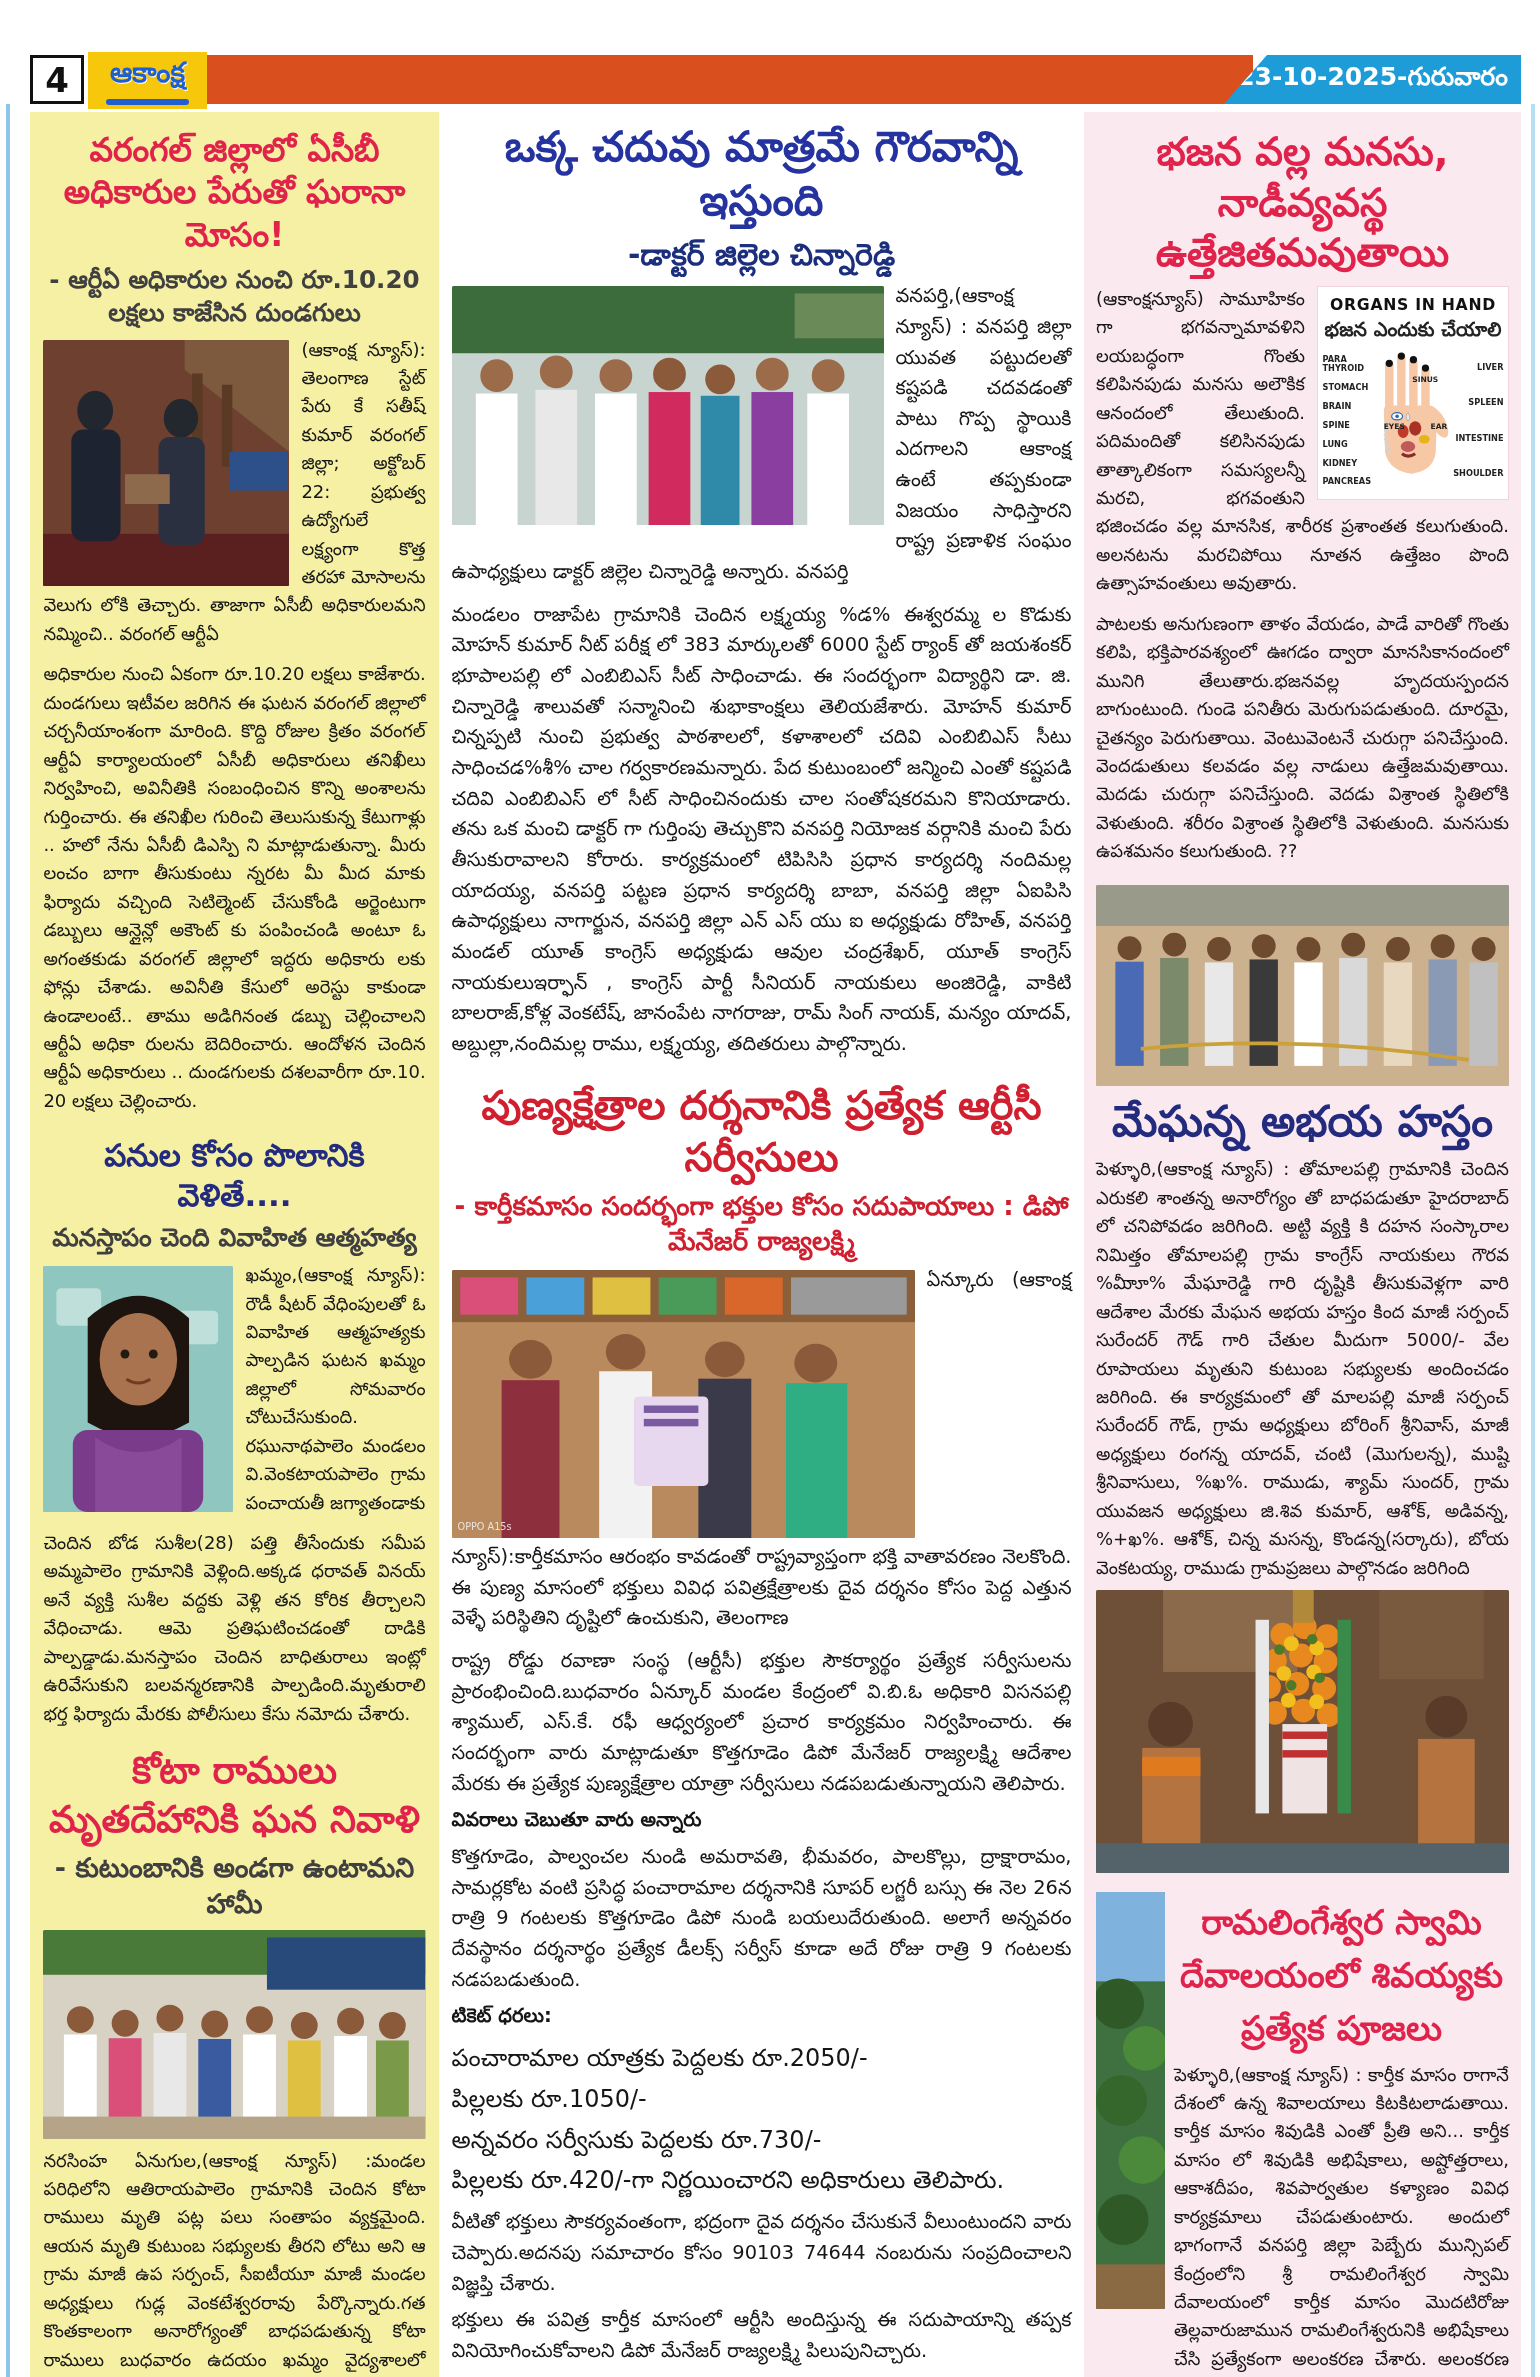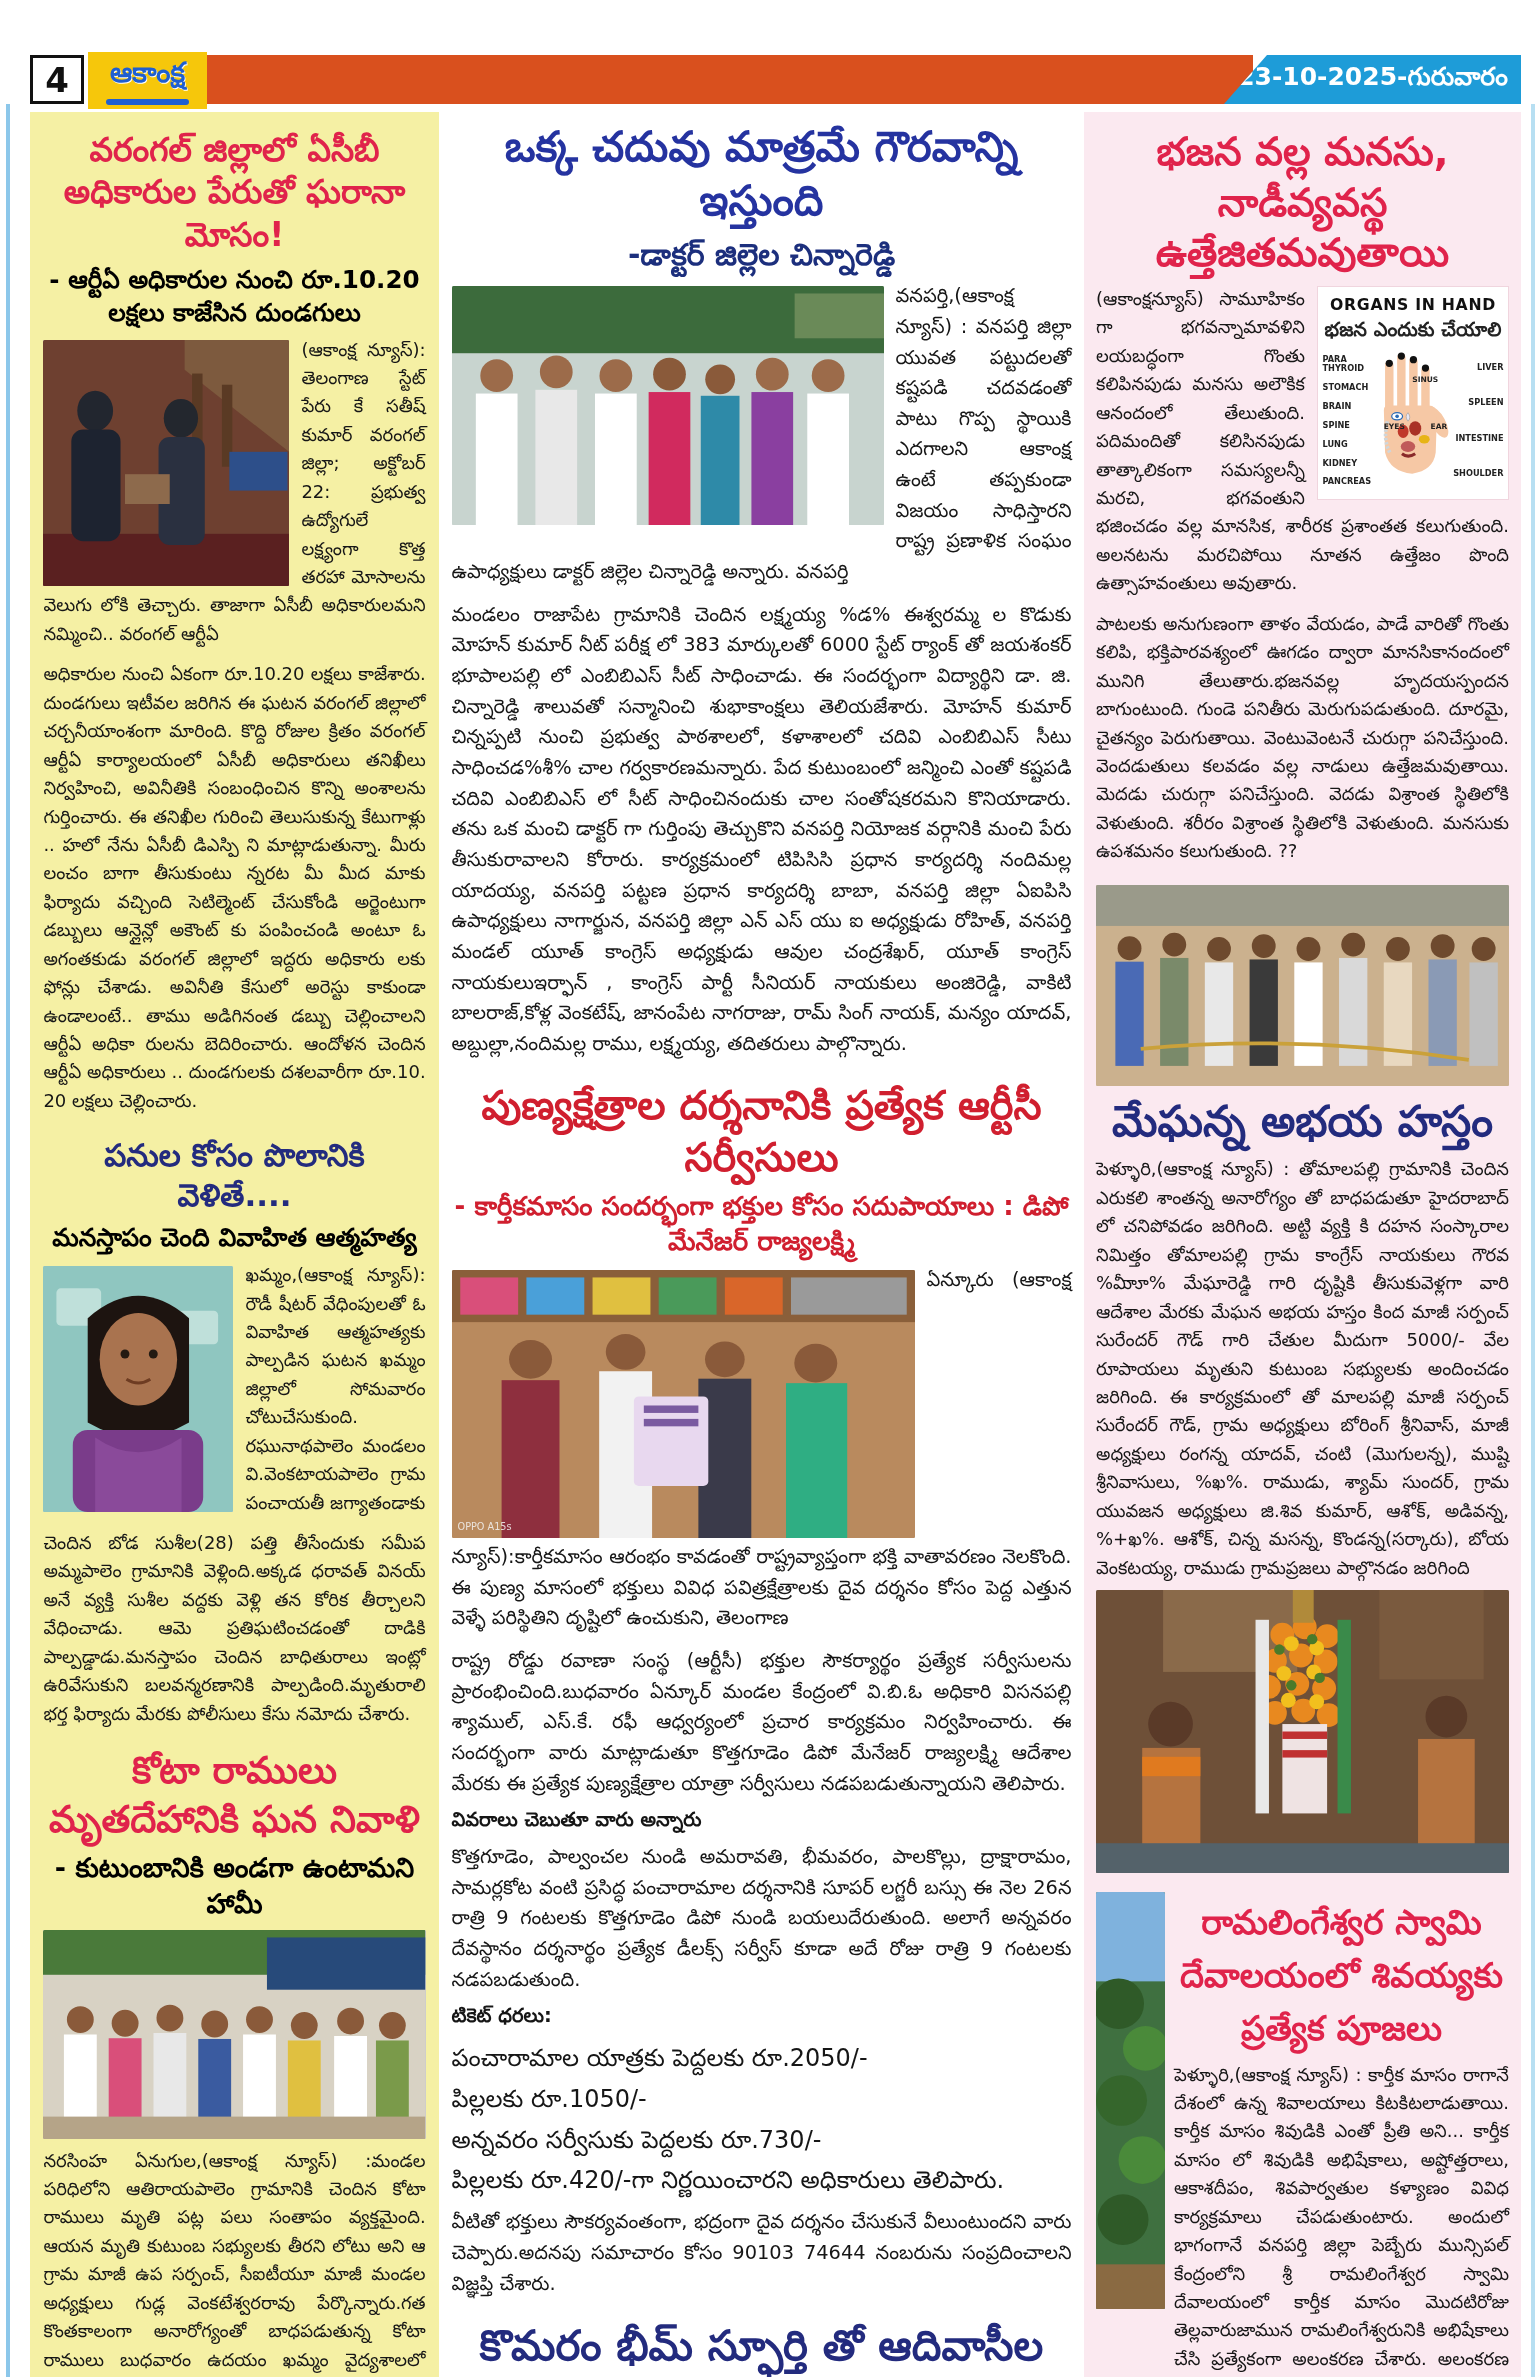--- a/index.html
+++ b/index.html
@@ -24,21 +24,21 @@
 
   
   .col{position:absolute;top:112px;box-sizing:border-box;}
   .col-left{left:30px;width:409px;background:#F5F0A4;padding:12px 13.4px;}
   .col-mid{left:447px;width:629px;padding:3px 4.5px;background:#fff;}
   .col-right{left:1084px;width:437px;background:#FBE9F0;padding:10.4px 12px;}
 
   .art{margin-bottom:19.4px;}
   .hl{font-weight:bold;text-align:center;line-height:1.3;margin:4.5px 0;}
   .red{color:#E0234B;} .red2{color:#D01F2F;} .blue{color:#2533A0;} .navy{color:#232B7E;}
-  .blk{color:#000000;}
+  .blk{color:#404040;}
   .sub{font-weight:bold;text-align:center;line-height:1.35;margin:6px 0;}
   .body-txt{font-size:18px;line-height:1.58;text-align:justify;color:#161616;margin:6px 0;}
   .col-mid .body-txt{font-size:19.4px;}
   .col-right .body-txt{font-size:18px;}
   .bold{font-weight:bold;}
   .clear{clear:both;}
 
   .fig{overflow:hidden;border-radius:1.5px;background:#ccc;position:relative;}
   .fig svg{display:block;width:100%;height:100%;}
   .fl{float:left;margin:4.5px 12px 4.5px 0;}
@@ -229,20 +229,21 @@
       <div class="clear"></div>
       <div class="body-txt">రాష్ట్ర రోడ్డు రవాణా సంస్థ (ఆర్టీసీ) భక్తుల సౌకర్యార్థం ప్రత్యేక సర్వీసులను ప్రారంభించింది.బుధవారం ఏన్కూర్ మండల కేంద్రంలో వి.బి.ఓ అధికారి విసనపల్లి శ్యాముల్, ఎస్.కే. రఫీ ఆధ్వర్యంలో ప్రచార కార్యక్రమం నిర్వహించారు. ఈ సందర్భంగా వారు మాట్లాడుతూ కొత్తగూడెం డిపో మేనేజర్ రాజ్యలక్ష్మి ఆదేశాల మేరకు ఈ ప్రత్యేక పుణ్యక్షేత్రాల యాత్రా సర్వీసులు నడపబడుతున్నాయని తెలిపారు.</div>
       <div class="body-txt bold">వివరాలు చెబుతూ వారు అన్నారు</div>
       <div class="body-txt">కొత్తగూడెం, పాల్వంచల నుండి అమరావతి, భీమవరం, పాలకొల్లు, ద్రాక్షారామం, సామర్లకోట వంటి ప్రసిద్ధ పంచారామాల దర్శనానికి సూపర్ లగ్జరీ బస్సు ఈ నెల 26న రాత్రి 9 గంటలకు కొత్తగూడెం డిపో నుండి బయలుదేరుతుంది. అలాగే అన్నవరం దేవస్థానం దర్శనార్థం ప్రత్యేక డీలక్స్ సర్వీస్ కూడా అదే రోజు రాత్రి 9 గంటలకు నడపబడుతుంది.</div>
       <div class="body-txt bold">టికెట్ ధరలు:</div>
       <span class="price-line">పంచారామాల యాత్రకు పెద్దలకు రూ.2050/-</span>
       <span class="price-line">పిల్లలకు రూ.1050/-</span>
       <span class="price-line">అన్నవరం సర్వీసుకు పెద్దలకు రూ.730/-</span>
       <span class="price-line">పిల్లలకు రూ.420/-గా నిర్ణయించారని అధికారులు తెలిపారు.</span>
       <div class="body-txt">వీటితో భక్తులు సౌకర్యవంతంగా, భద్రంగా దైవ దర్శనం చేసుకునే వీలుంటుందని వారు చెప్పారు.అదనపు సమాచారం కోసం 90103 74644 నంబరును సంప్రదించాలని విజ్ఞప్తి చేశారు.</div>
+      <div class="body-txt">భక్తులు ఈ పవిత్ర కార్తీక మాసంలో ఆర్టీసి అందిస్తున్న ఈ సదుపాయాన్ని తప్పక వినియోగించుకోవాలని డిపో మేనేజర్ రాజ్యలక్ష్మి పిలుపునిచ్చారు.</div>
     </div>
 
     <div class="art">
       <div class="hl navy" style="font-size:42px;">కొమరం భీమ్ స్ఫూర్తి తో ఆదివాసీల రిజర్వేషన్ కోసం ఉద్యమం</div>
 
       <div class="clear"></div>
 
     </div>
   </div>
 

